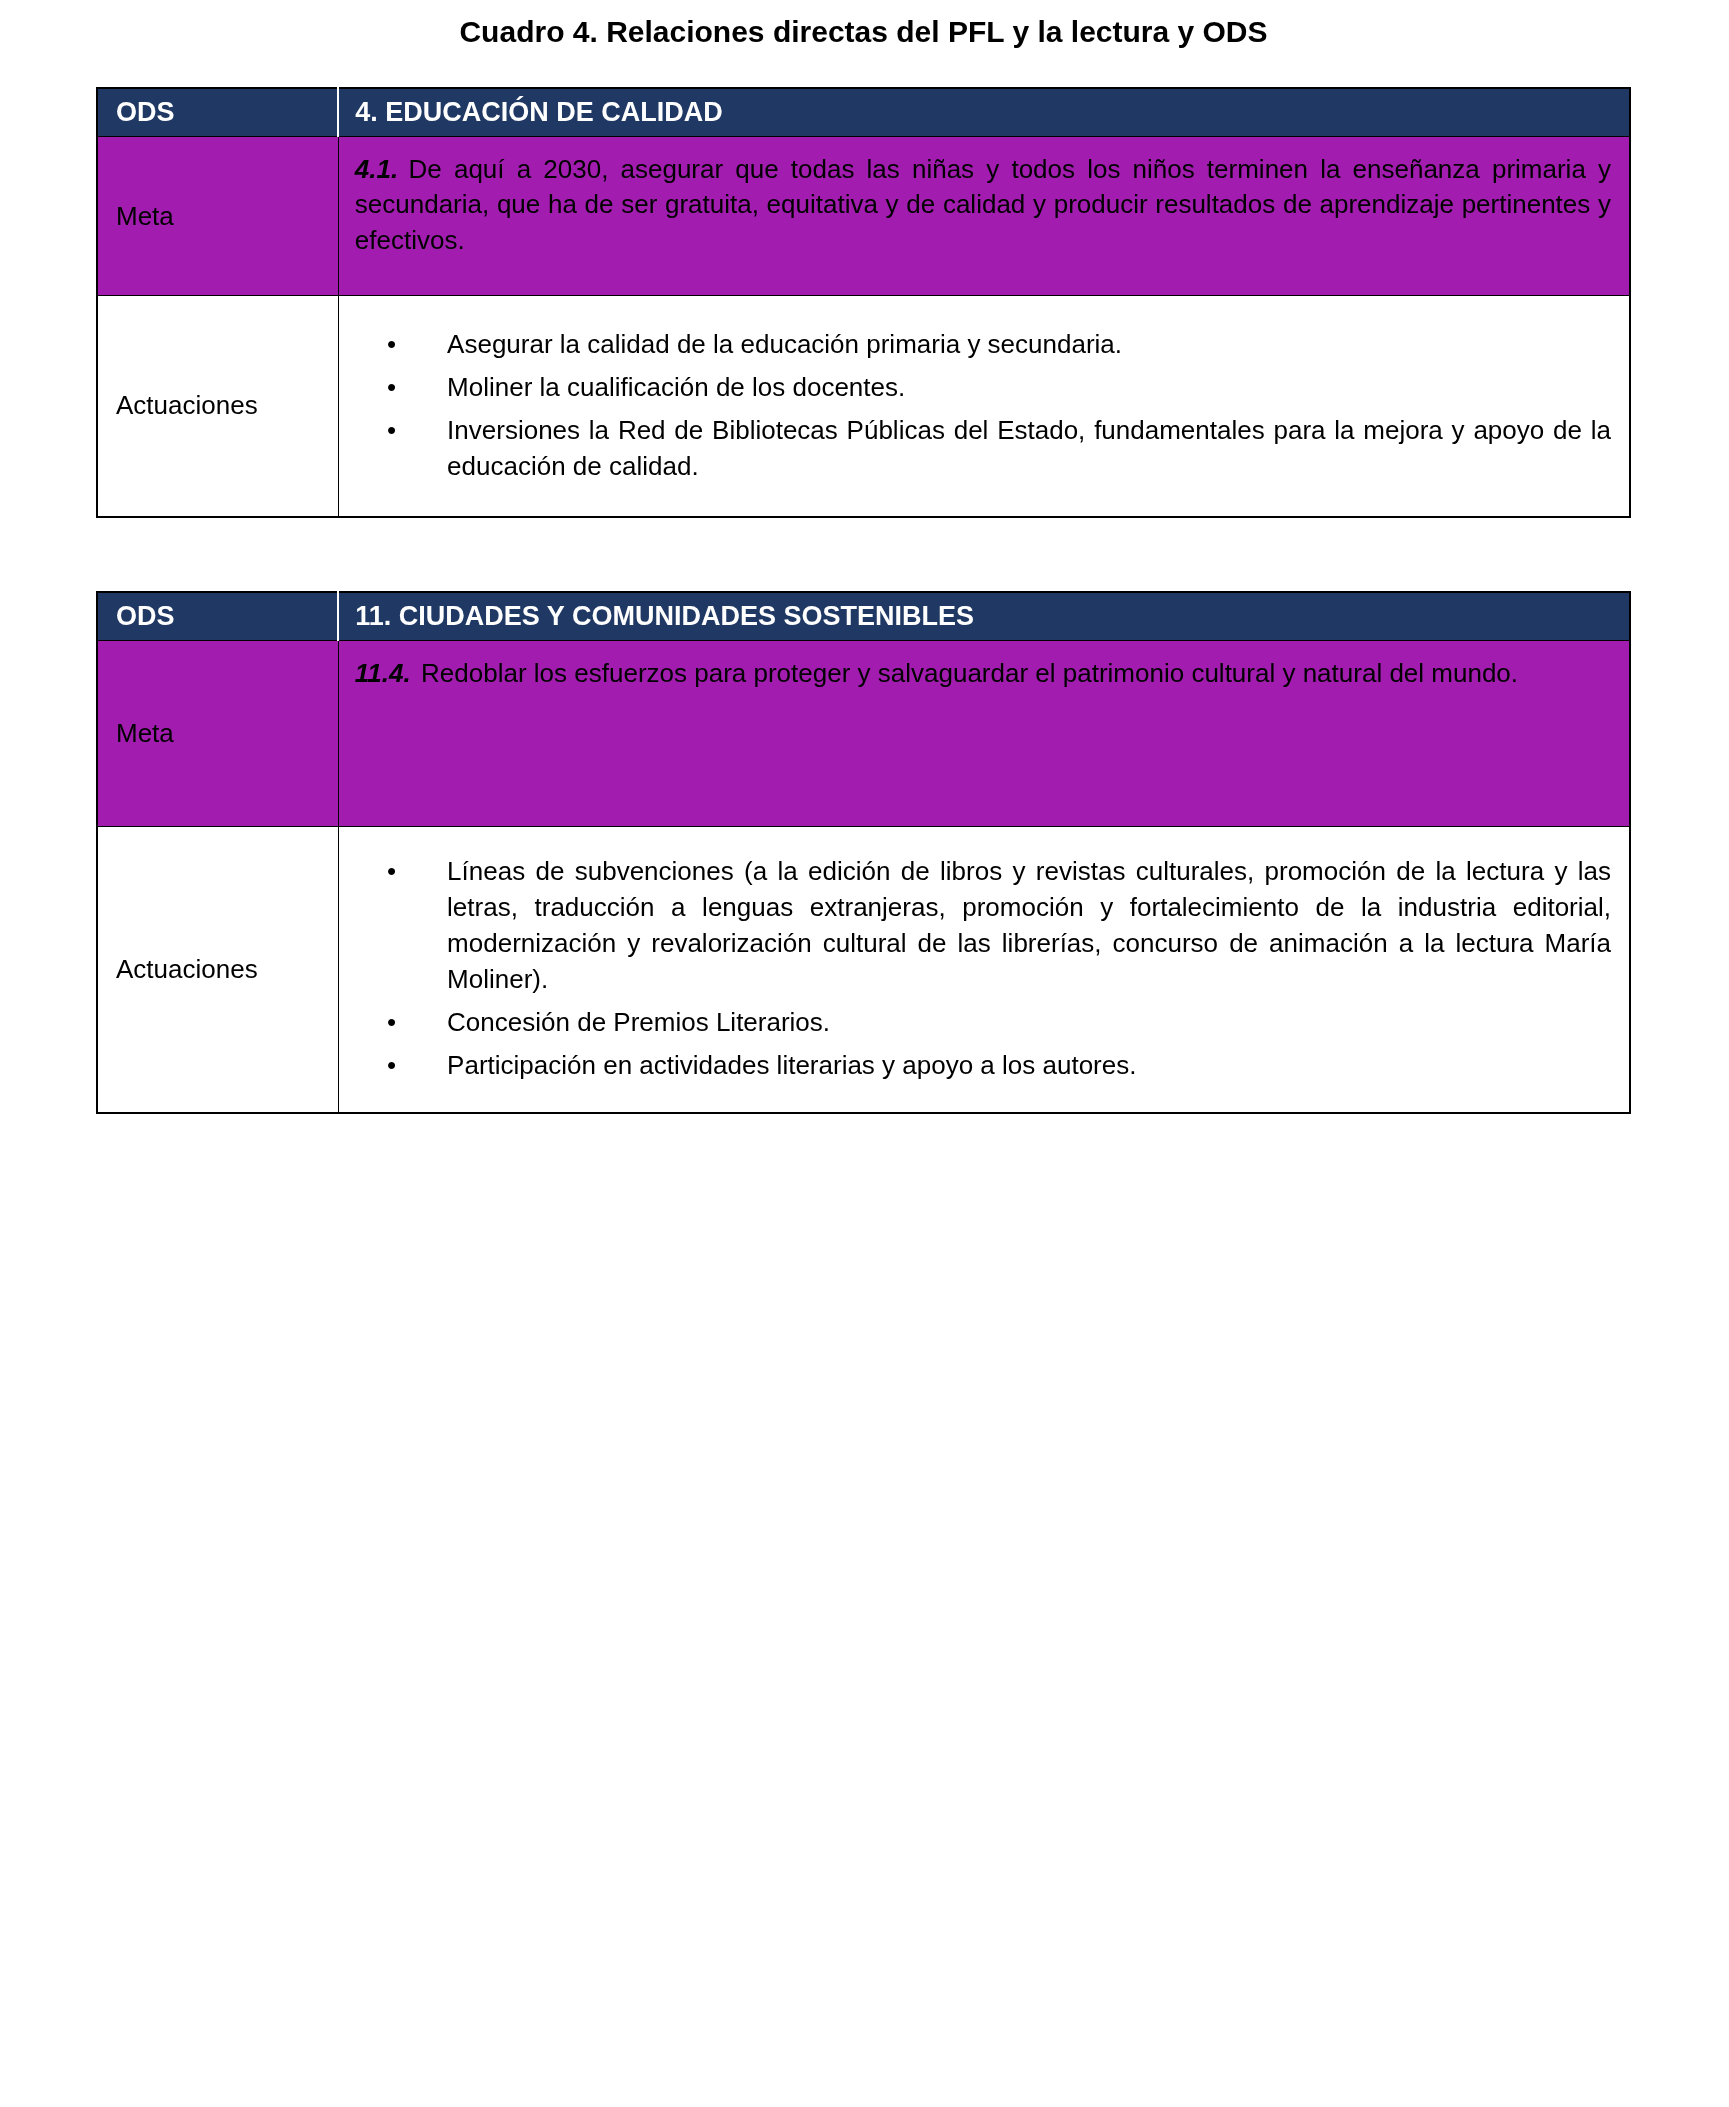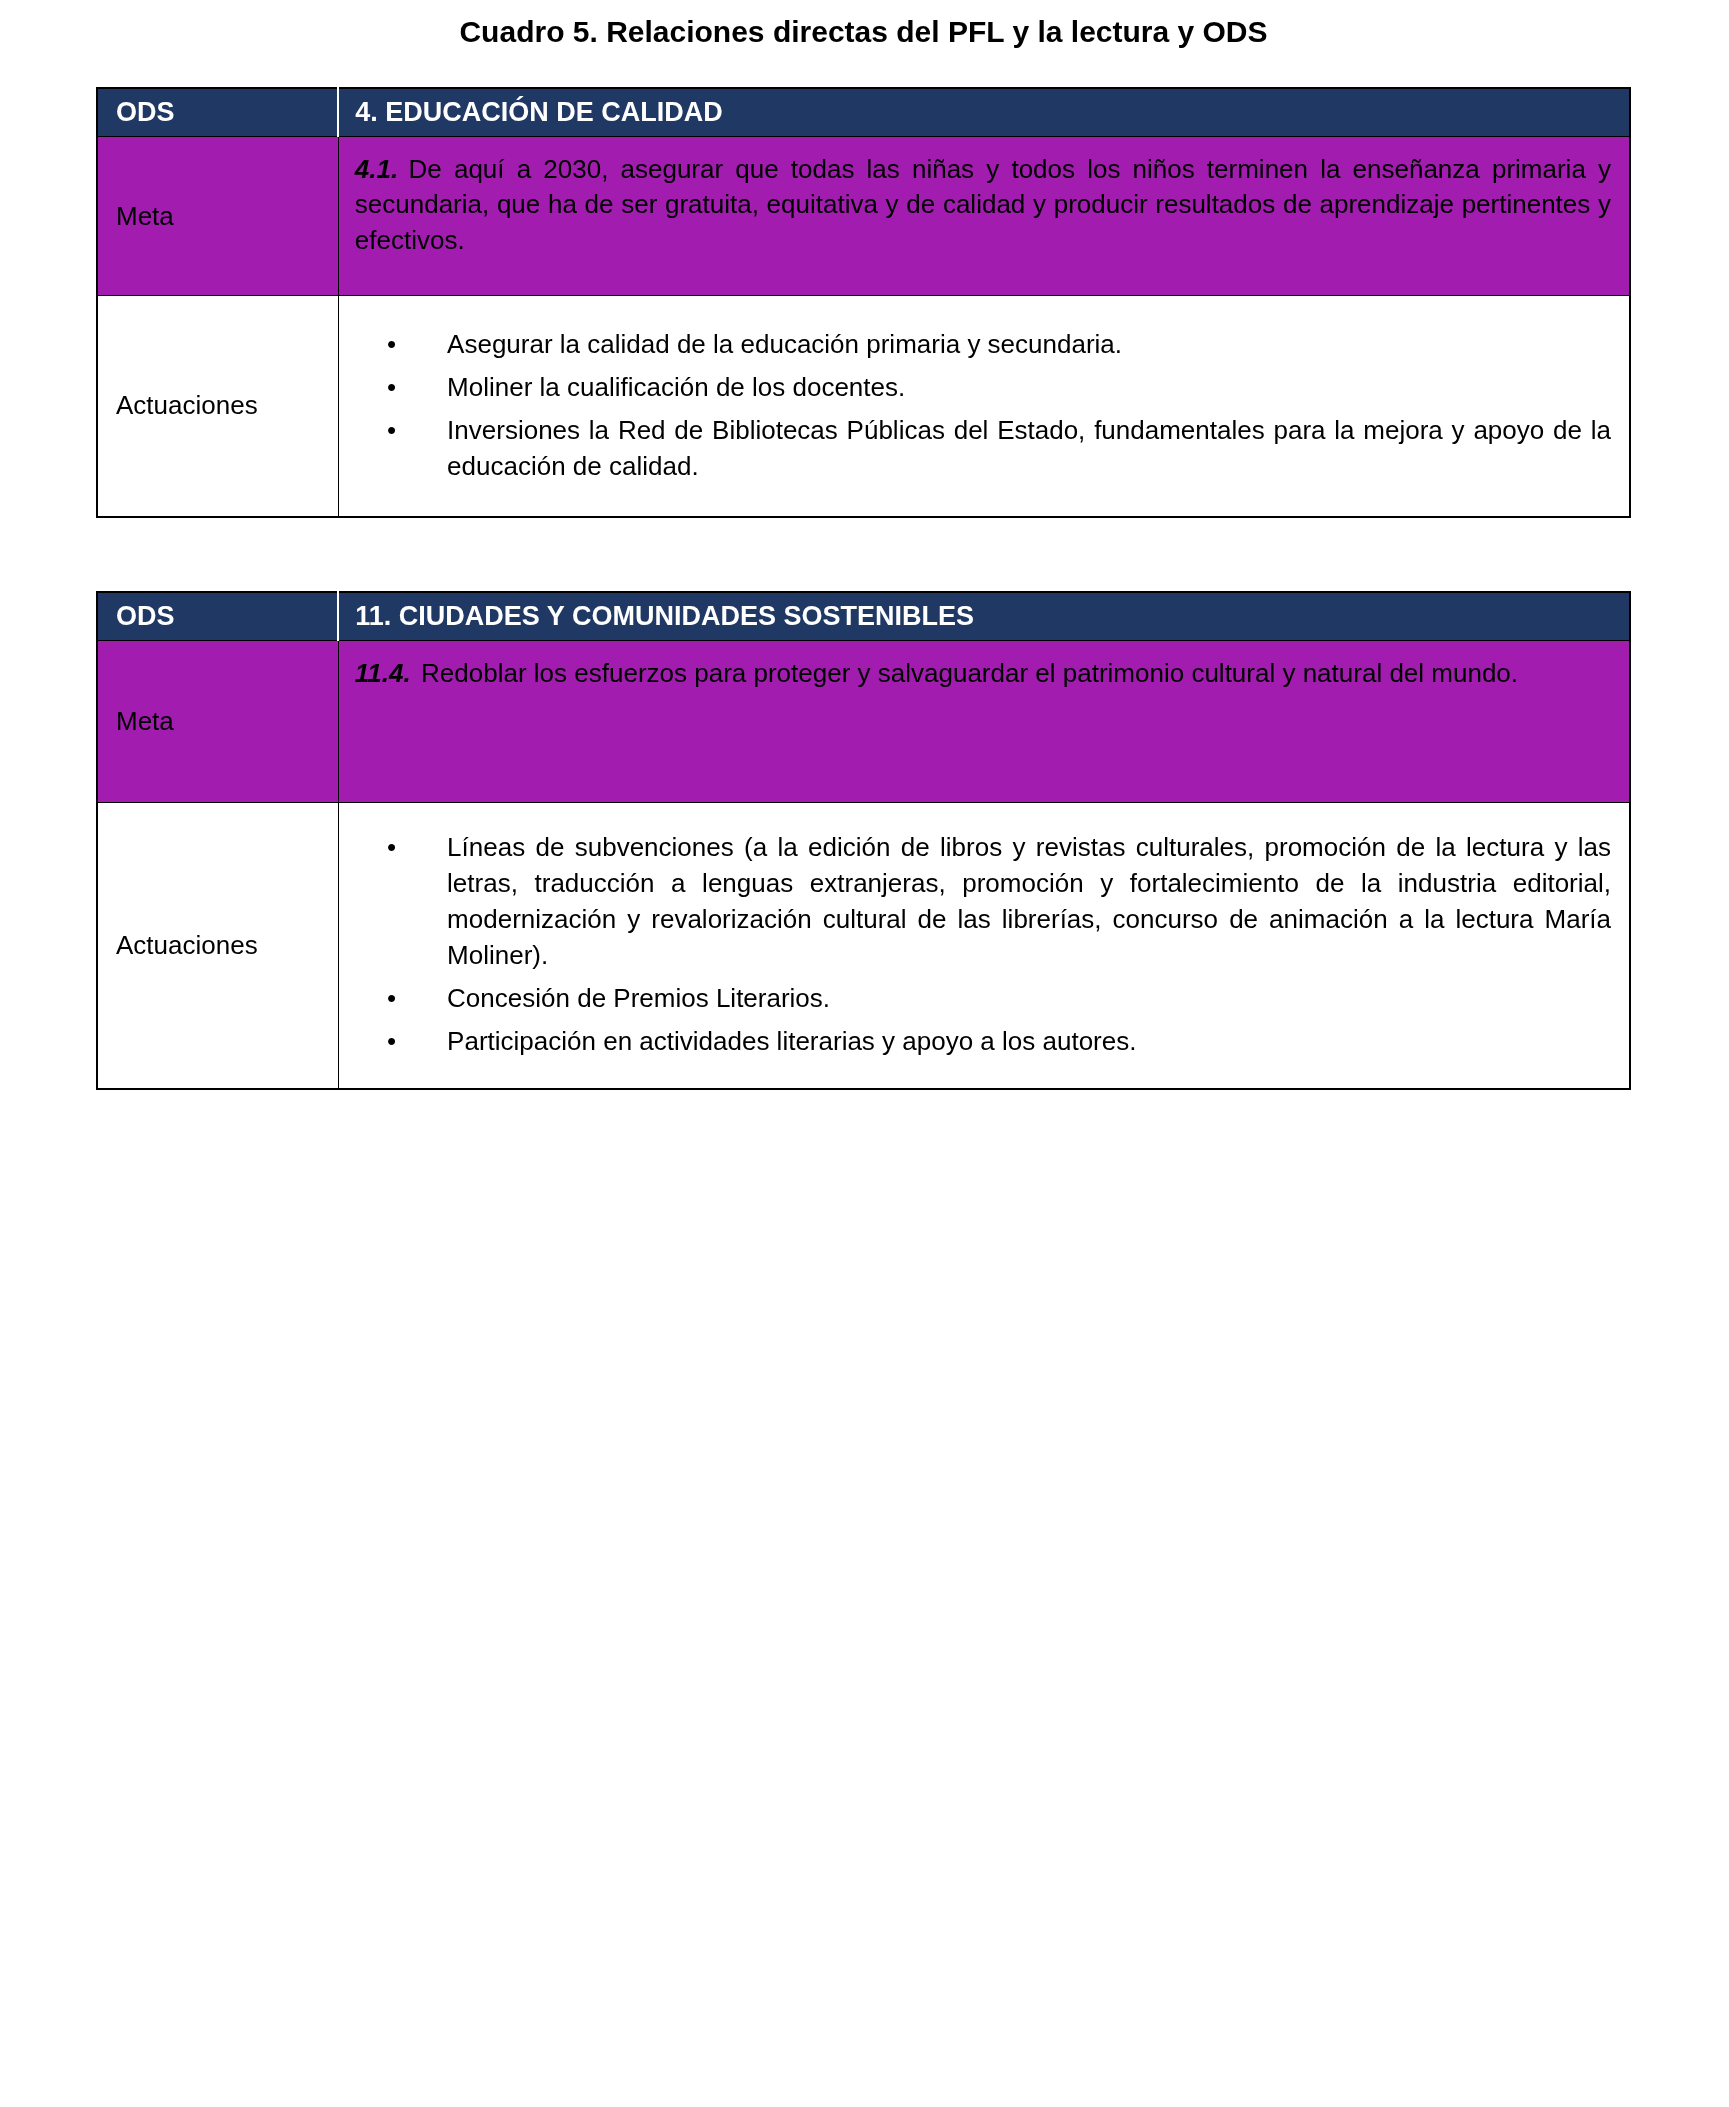--- a/index.html
+++ b/index.html
@@ -83,35 +83,35 @@
     line-height: 1.38;
   }
   .bullet-text {
     flex: 1 1 auto;
     text-align: justify;
     line-height: 1.38;
   }
   
   .t1 .meta-row td { height: 159px; }
   .t1 .act-row td  { height: 221px; }
-  .t2 .meta-row td { height: 162px; }
+  .t2 .meta-row td { height: 186px; }
   .t2 .act-row td  { height: 286px; }
   .t2 { margin-top: 73px; }
   .source-note {
     margin-top: 39px;
     line-height: 1.4;
     text-align: left;
   }
 </style>
 </head>
 <body>
 
 <div class="page">
 
-  <h1 class="doc-title">Cuadro 5. Relaciones directas del PFL y la lectura y ODS</h1>
+  <h1 class="doc-title">Cuadro 4. Relaciones directas del PFL y la lectura y ODS</h1>
 
   <table class="ods-table t1">
     <colgroup>
         <col class="col-label">
         <col class="col-content">
       </colgroup>
     <tbody>
       <tr class="header-row">
         <td class="th-label">ODS</td>
         <td class="th-value">4. EDUCACIÓN DE CALIDAD</td>

